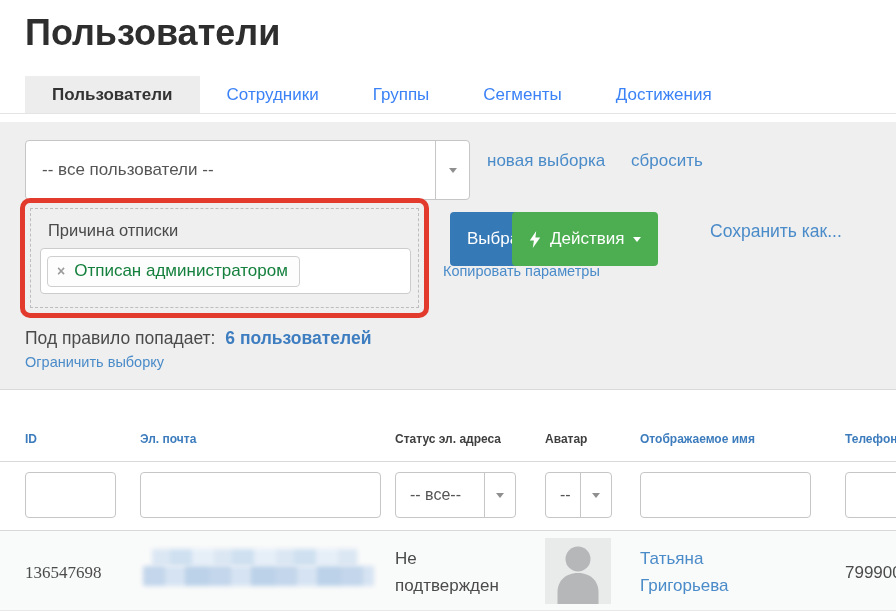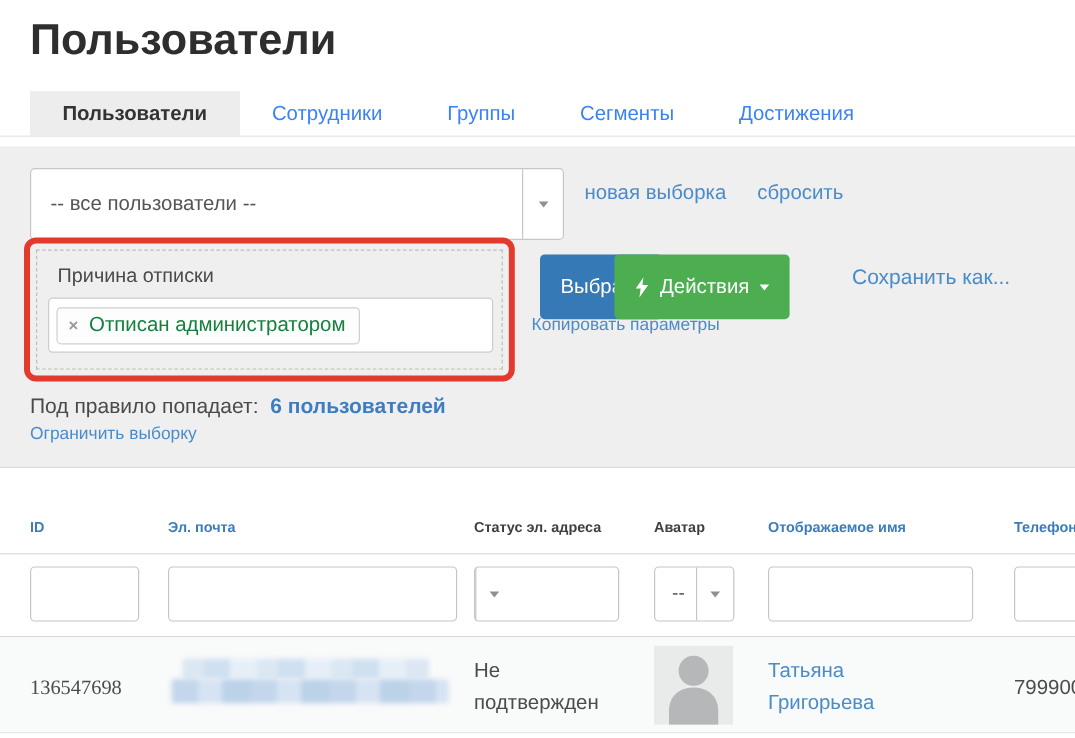--- a/index.html
+++ b/index.html
@@ -129,20 +129,21 @@
   <div class="abs th sort" style="left:140px;width:230px;">Эл. почта</div>
   <div class="abs th plain" style="left:395px;width:118px;">Статус эл. адреса</div>
   <div class="abs th plain" style="left:545px;width:85px;">Аватар</div>
   <div class="abs th sort" style="left:640px;width:170px;">Отображаемое имя</div>
   <div class="abs th sort" style="left:845px;width:110px;">Телефон</div>
   <div class="abs hline" style="top:461px;"></div>
 
   <input class="abs fin" style="left: 25px; width: 91px;" type="text">
   <input class="abs fin" style="left: 140px; width: 241px;" type="text">
   <div class="abs sel fsel" style="left:395px;width:121px;">
+    <div class="val">-- все--</div>
     <div class="arr">
         <i class="tri-down"></i>
       </div>
   </div>
   <div class="abs sel fsel" style="left:545px;width:67px;">
     <div class="val">--</div>
     <div class="arr">
         <i class="tri-down"></i>
       </div>
   </div>

